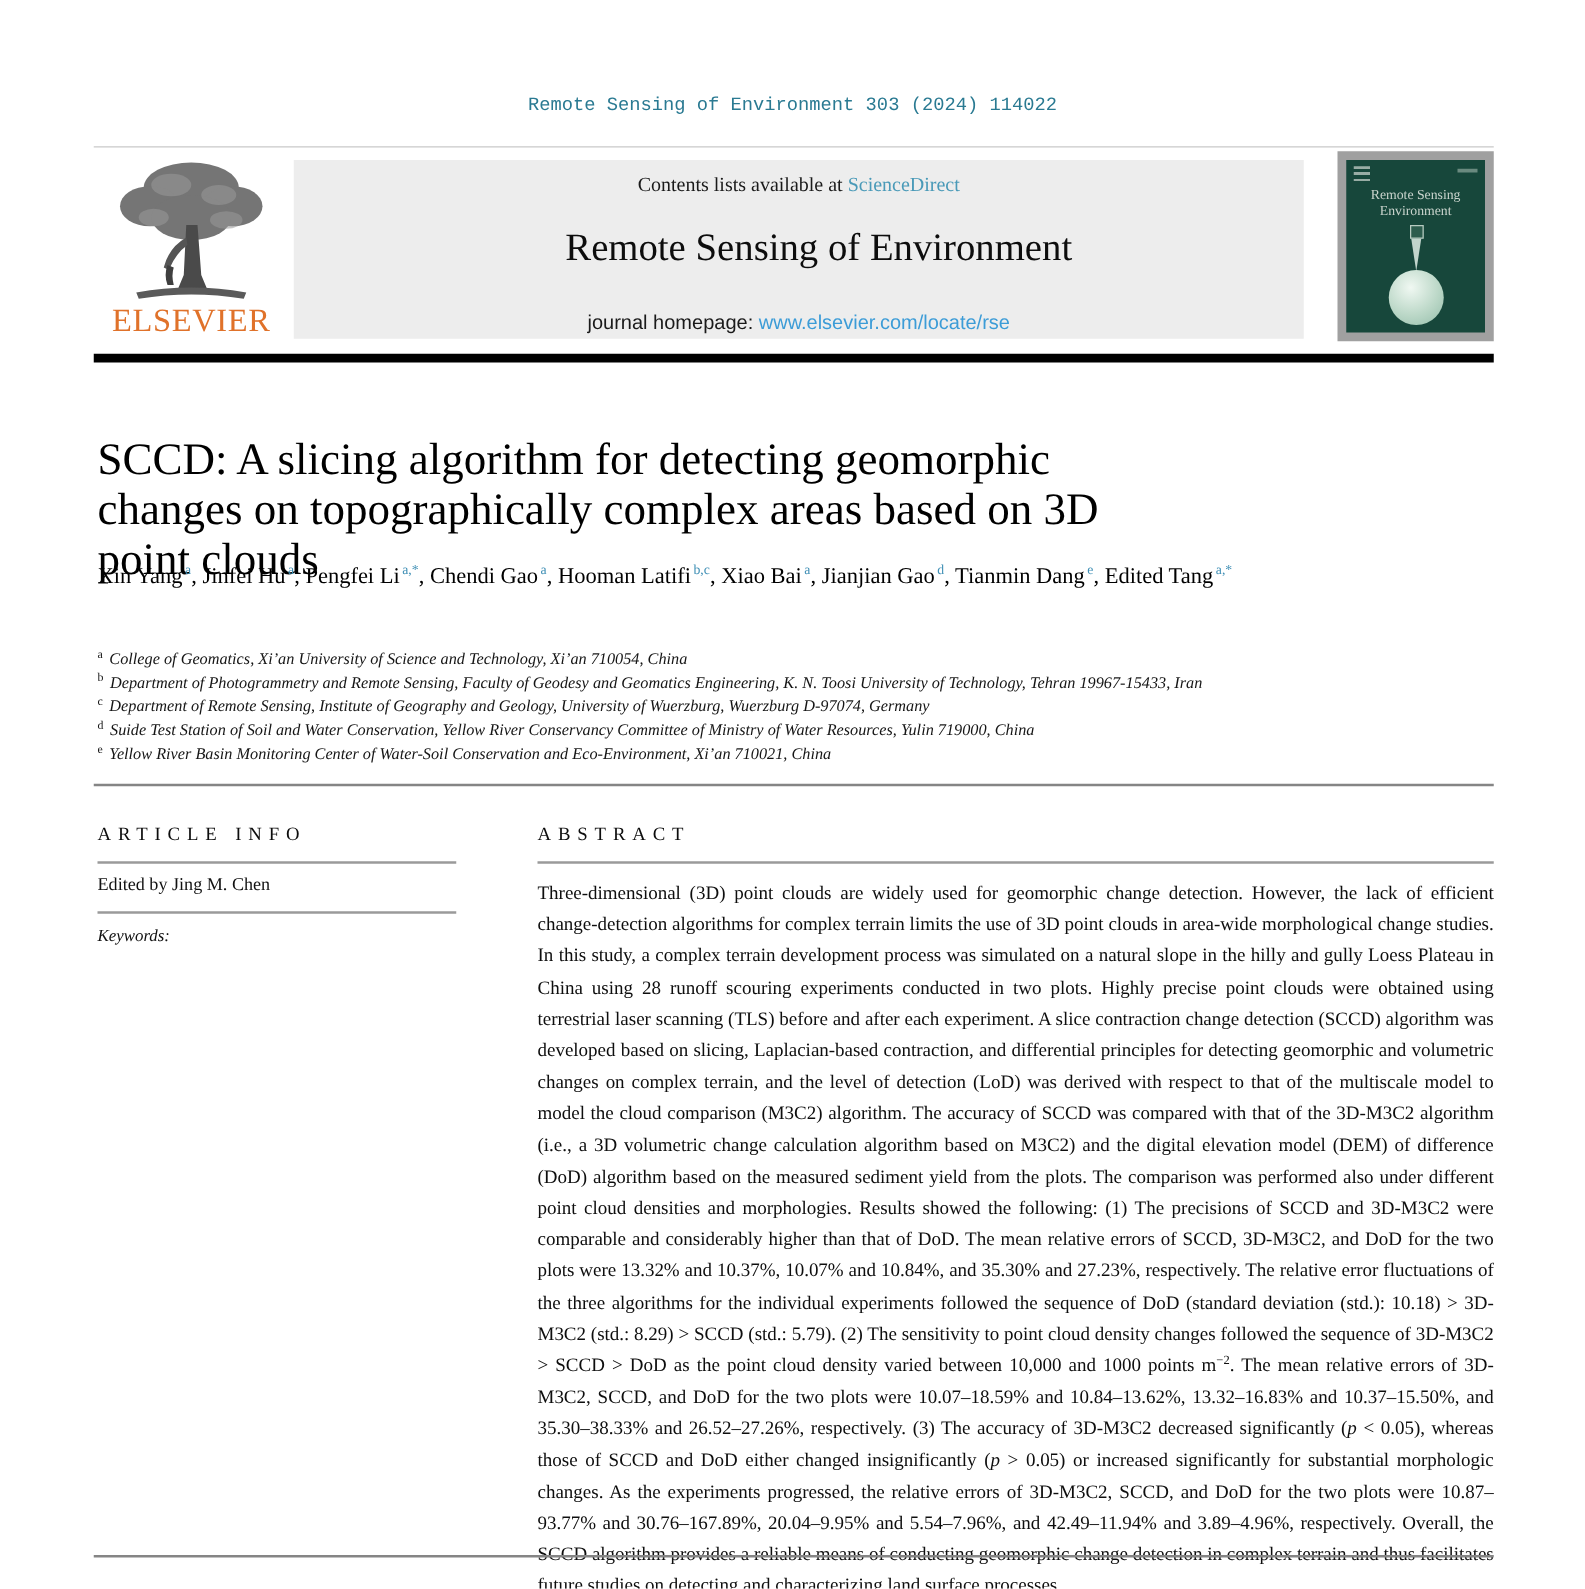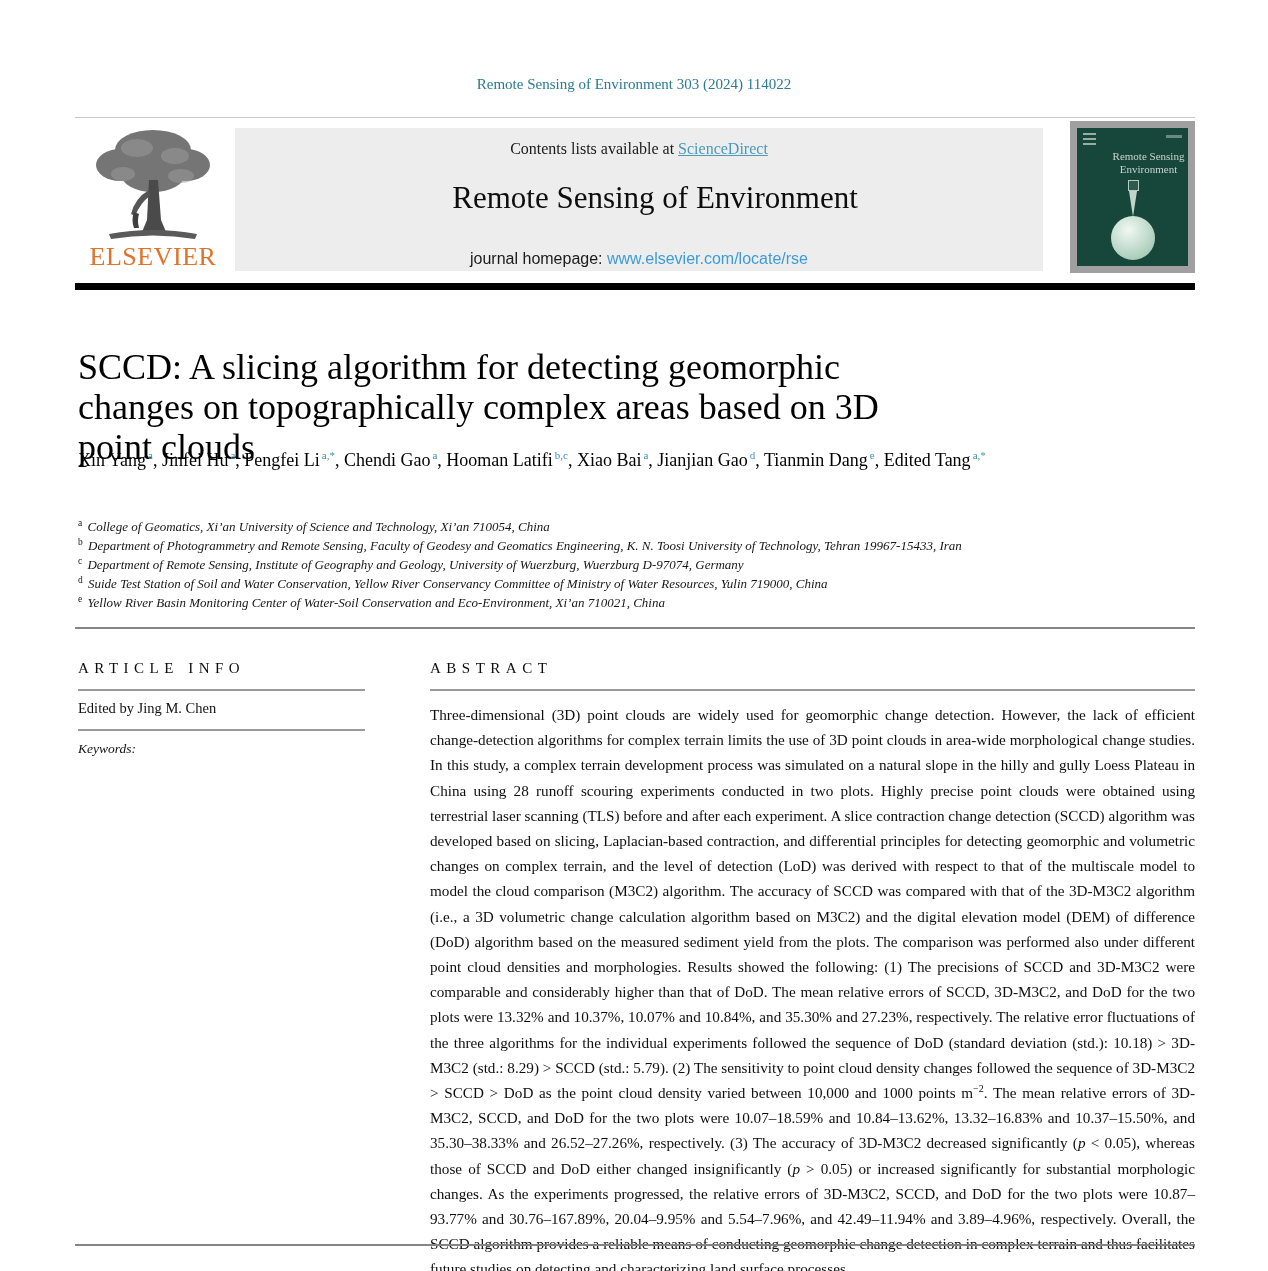--- a/index.html
+++ b/index.html
@@ -1,45 +1,45 @@
 <!DOCTYPE html>
 <html style="--teal: #2a7a92; --sd_blue: #4a9ab8; --link_blue: #3c9cd7; --sup_blue: #3f8fb5; --elsevier_orange: #e0722a; --cover_green: #17473b;"><head>
 <meta charset="utf-8">
 <style>
   html,body{margin:0;padding:0;background:#fff;}
   .page{position:relative;width:1268px;height:1271px;background:#fff;overflow:hidden;
         font-family:"Liberation Serif","DejaVu Serif",serif;color:#111;}
 
   .citation{position:absolute;top:76px;left:0;width:100%;text-align:center;
-            font-size:15px;color:var(--teal);}
+            font-size:15px;color:var(--teal);font-family:Liberation Mono, monospace;}
 
   .header-row{position:absolute;left:75px;top:117px;width:1120px;height:155px;
               border-top:1px solid #c9c9c9;}
   .logo-block{position:absolute;left:2px;top:6px;width:152px;height:148px;}
   .elsevier-word{position:absolute;left:0;bottom:0;width:100%;text-align:center;
                  font-size:26px;letter-spacing:.5px;color:var(--elsevier_orange);}
   .tree{position:absolute;left:10px;top:0;}
 
   .header-box{position:absolute;left:160px;top:10px;width:808px;height:143px;
               background:#ededed;text-align:center;}
   .contents-line{position:absolute;top:12px;width:100%;font-size:16px;color:#1a1a1a;}
-  .sciencedirect{color:var(--sd_blue);text-decoration:underline;}
+  .sciencedirect{color:var(--sd_blue);}
   .journal-title{position:absolute;top:52px;width:100%;font-size:31px;color:#0d0d0d;margin-left:16px;}
   .homepage-line{position:absolute;top:122px;width:100%;
                  font-family:"Liberation Sans","DejaVu Sans",sans-serif;font-size:16px;color:#1a1a1a;}
   .homepage-link{color:var(--link_blue);}
 
   .cover{position:absolute;right:0;top:3px;width:125px;height:152px;background:#a0a0a0;
          box-sizing:border-box;padding:7px;}
   .cover-inner{position:relative;width:100%;height:100%;background:var(--cover_green);}
   .cover-logo{position:absolute;top:5px;left:6px;width:13px;height:15px;
               background:repeating-linear-gradient(180deg,#b9c6bf 0 2px,transparent 2px 5px);
               opacity:.8;}
   .cover-issue{position:absolute;top:7px;right:6px;width:16px;height:3px;background:#8fa79c;opacity:.7;}
-  .cover-title{position:absolute;top:22px;left:16px;width:100%;text-align:center;
+  .cover-title{position:absolute;top:22px;left:0;width:100%;text-align:center;
                color:#c9d4cd;font-size:11px;line-height:13px;}
   .pend-square{position:absolute;top:52px;left:50%;margin-left:-5px;width:9px;height:9px;
                background:#2c5c4d;border:1px solid #b7cbc1;}
   .pend-beam{position:absolute;top:63px;left:50%;margin-left:-4px;width:0;height:0;
              border-left:4px solid transparent;border-right:4px solid transparent;
              border-top:26px solid rgba(223,239,230,.85);}
   .pend-ball{position:absolute;top:88px;left:50%;margin-left:-22px;width:44px;height:44px;
              border-radius:50%;background:radial-gradient(circle at 40% 32%,#f0f8f2,#bcd8c8 55%,#93bda9);}
 
   .black-bar{position:absolute;left:75px;top:283px;width:1120px;height:7px;background:#000;}

